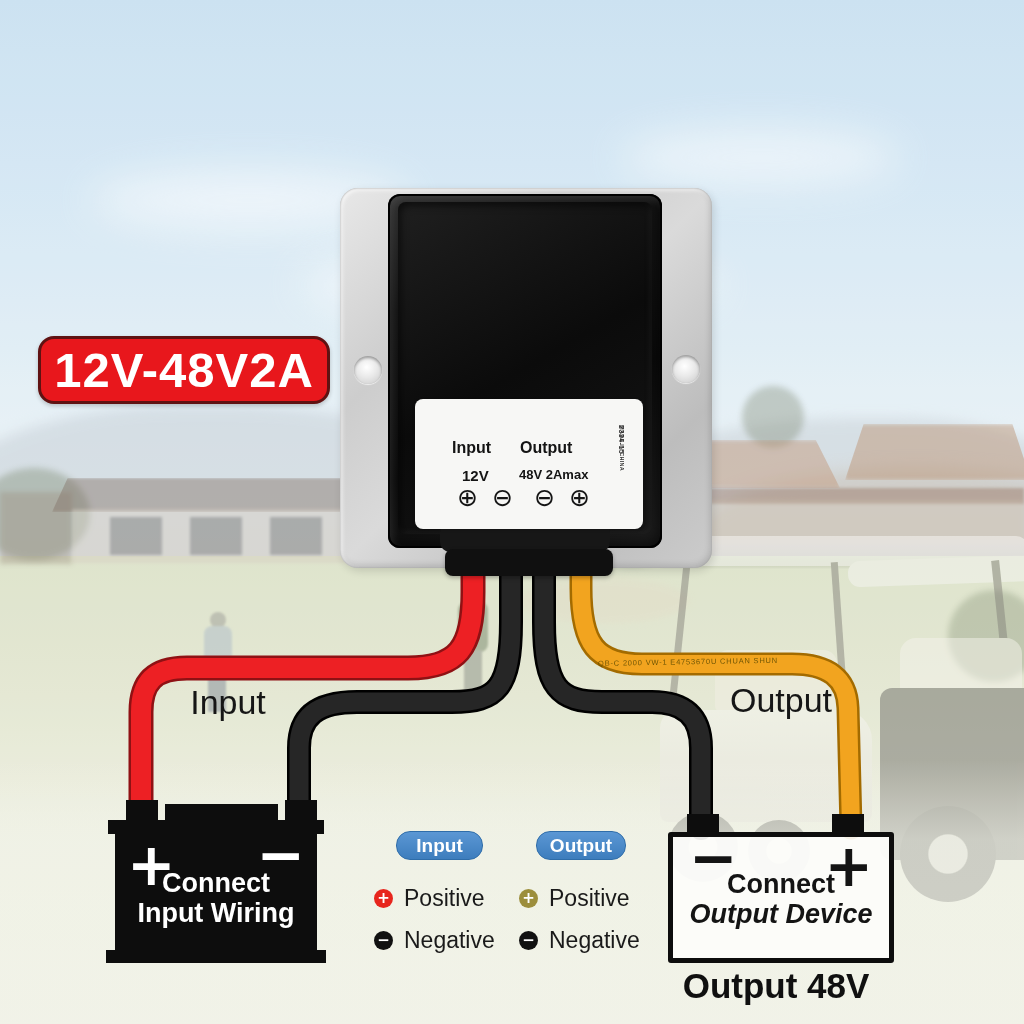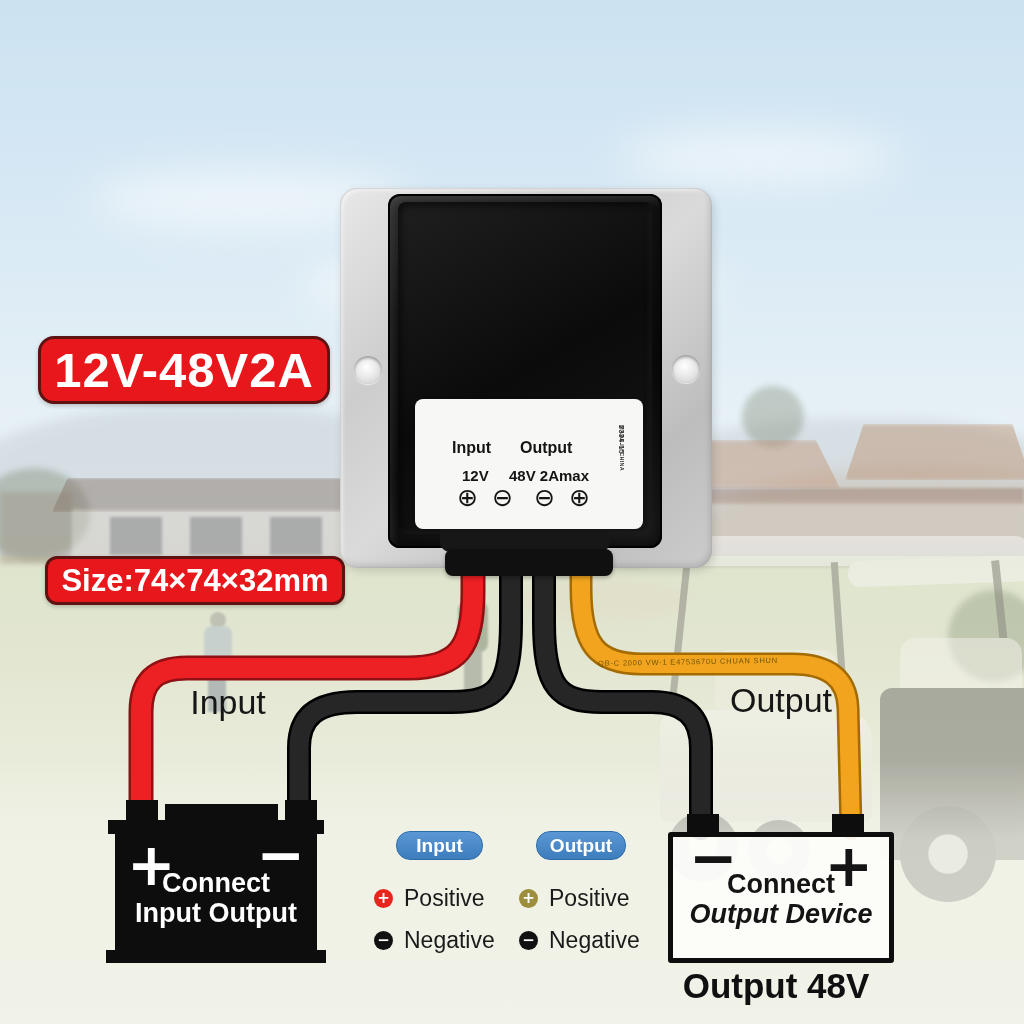--- a/index.html
+++ b/index.html
@@ -70,21 +70,21 @@
   .cavity{position:absolute;left:10px;top:8px;right:10px;bottom:14px;border-radius:8px;
     background:linear-gradient(150deg,#1f1f1f,#0b0b0b 50%,#161616);
     box-shadow:inset 2px 3px 8px #000a,inset -2px -2px 6px #ffffff10;}
   .lbl{left:415px;top:399px;width:228px;height:130px;background:#f7f7f5;border-radius:8px;color:#141414;
     box-shadow:0 1px 3px #0003;font-weight:bold;z-index:5;}
   .lbl span{position:absolute;white-space:nowrap;}
   .lbl-title{top:14px;left:0;width:100%;text-align:center;font-size:16.5px;letter-spacing:.3px;}
   .lbl-input{top:40px;left:37px;font-size:16px;}
   .lbl-output{top:40px;left:105px;font-size:16px;}
   .lbl-12v{top:68px;left:47px;font-size:15px;}
-  .lbl-48v{top:68px;left:94px;font-size:15px;}
+  .lbl-48v{top:68px;left:104px;font-size:13px;}
   .screw{font-family:"DejaVu Sans",sans-serif;font-size:25px;font-weight:normal;top:86px;line-height:1;}
   .s1{left:42px;} .s2{left:77px;} .s3{left:119px;} .s4{left:154px;}
   .lbl-side{position:absolute;right:-14px;top:58px;width:64px;text-align:center;transform:rotate(90deg);
     line-height:1.25;color:#333;}
   .side1{display:block;font-size:7px;font-weight:bold;letter-spacing:.5px;}
   .side2{display:block;font-size:5.5px;font-weight:bold;letter-spacing:.3px;}
   .conn-top{left:440px;top:526px;width:170px;height:26px;background:#171717;border-radius:6px 6px 10px 10px;z-index:4;}
   .conn-bot{left:445px;top:549px;width:168px;height:27px;background:#101010;border-radius:8px;box-shadow:0 2px 4px #0004;z-index:4;}
 
   
@@ -180,21 +180,20 @@
       <div class="g-head" style="left:10px;top:0;"></div>
       <div class="g-body" style="left:3px;top:14px;width:30px;height:50px;background:#5f7050;"></div>
       <div class="g-legs" style="left:9px;top:62px;width:18px;height:46px;background:#757a70;"></div>
     </div>
     <div class="wash"></div>
   </div>
   <div class="fade abs"></div>
 
 
   <div class="badge badge1 abs">12V-48V2A</div>
-  <div class="badge badge2 abs">Size:74×74×32mm</div>
 
   <svg class="wires" viewBox="0 0 1024 1024">
     <g stroke-linecap="round" fill="none">
       <path d="M473,548 L473,592 C473,648 458,668 408,668 L187,668 C154,668 141,682 141,712 L141,818" stroke="#8f1114" stroke-width="25"></path>
       <path d="M473,548 L473,592 C473,648 458,668 408,668 L187,668 C154,668 141,682 141,712 L141,818" stroke="#ed2024" stroke-width="20"></path>
     </g>
     <g stroke-linecap="round" fill="none">
       <path d="M511,548 L511,622 C511,688 497,702 452,702 L357,702 C317,702 299,716 299,748 L299,818" stroke="#000000" stroke-width="24"></path>
       <path d="M511,548 L511,622 C511,688 497,702 452,702 L357,702 C317,702 299,716 299,748 L299,818" stroke="#262626" stroke-width="19"></path>
     </g>
@@ -236,21 +235,21 @@
   <div class="conv conn-bot abs"></div>
 
   <div class="bat lb-base1 abs"></div>
   <div class="bat lb-base2 abs"></div>
   <div class="bat lb-capbar abs"></div>
   <div class="bat lb-top abs"></div>
   <div class="bat lb-body abs">
     <span class="bat-sym sym-plus" style="left:12px;top:2px;color:#fff;">+</span>
     <span class="bat-sym sym-minus" style="right:12px;top:-8px;color:#fff;">−</span>
     <span class="bat-line" style="top:34px;">Connect</span>
-    <span class="bat-line" style="top:64px;">Input Output</span>
+    <span class="bat-line" style="top:64px;">Input Wiring</span>
   </div>
   <div class="bat lb-bot abs"></div>
 
   <div class="bat rb-base1 abs"></div>
   <div class="bat rb-base2 abs"></div>
   <div class="rb-body abs">
     <span class="bat-sym sym-minus" style="left:16px;top:-8px;color:#141414;">−</span>
     <span class="bat-sym sym-plus" style="right:16px;top:0px;color:#141414;">+</span>
     <span class="bat-line" style="top:32px;">Connect</span>
     <span class="bat-line" style="top:62px;font-style:italic;">Output Device</span>

